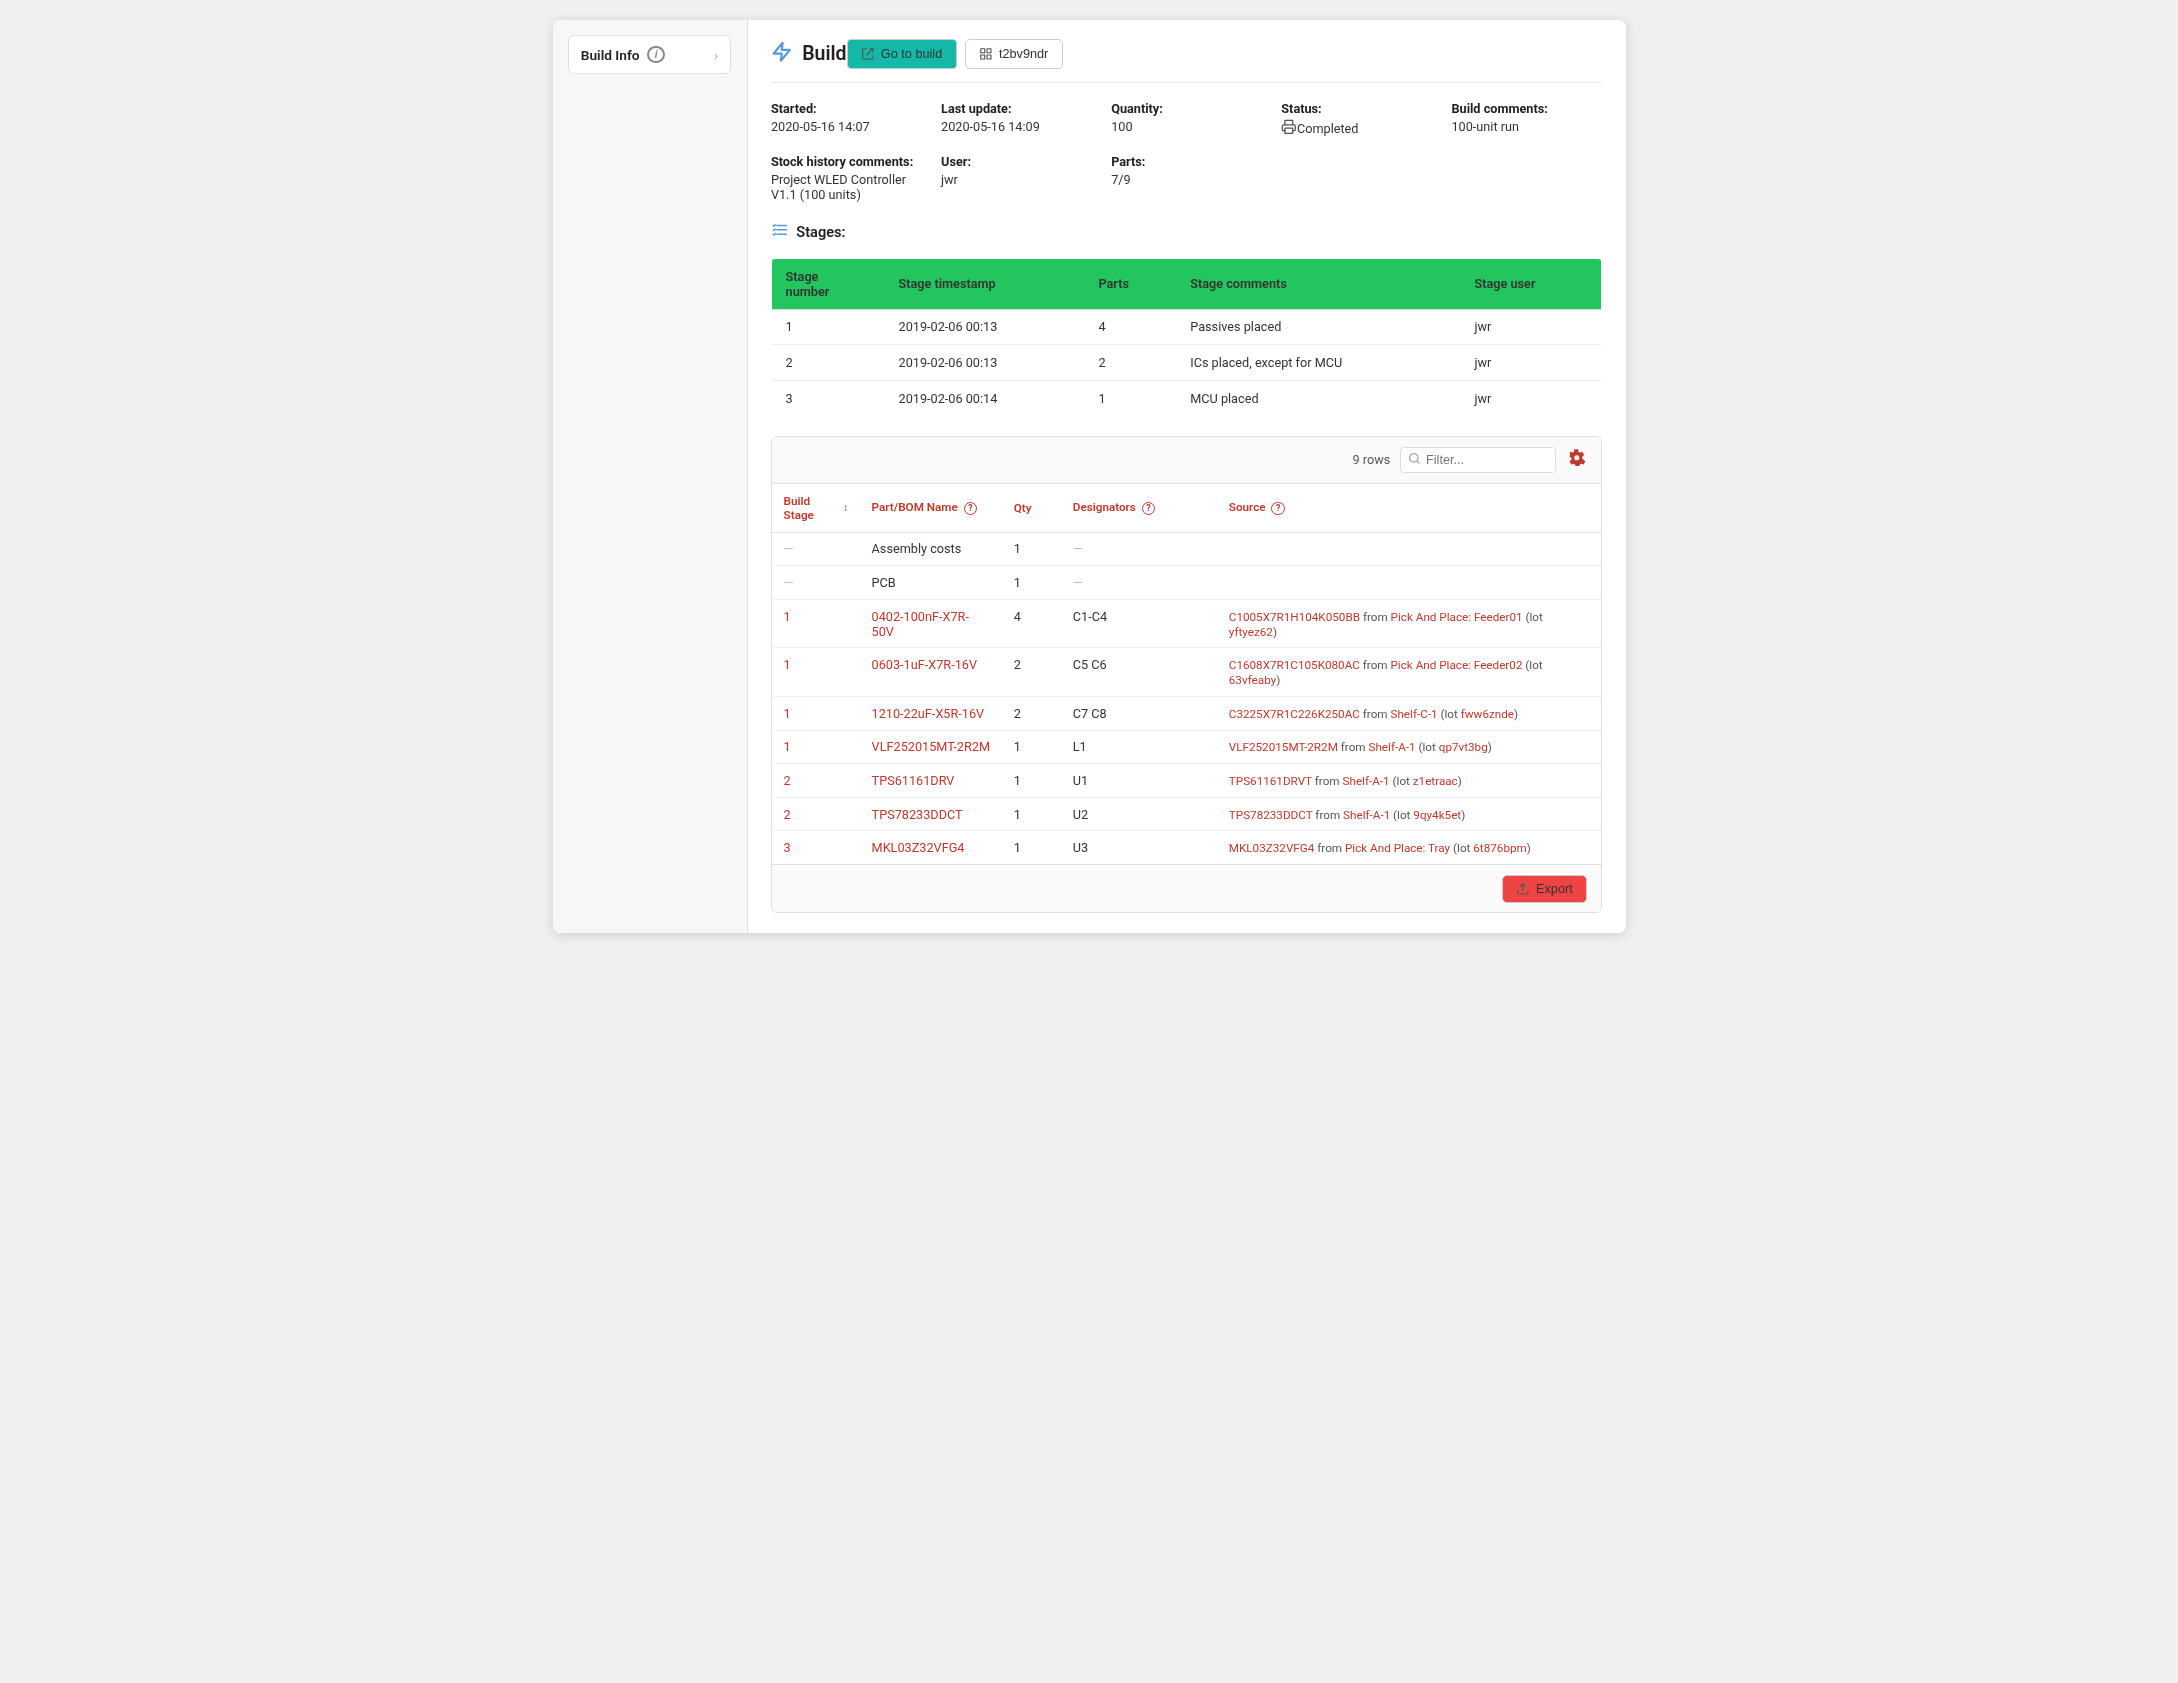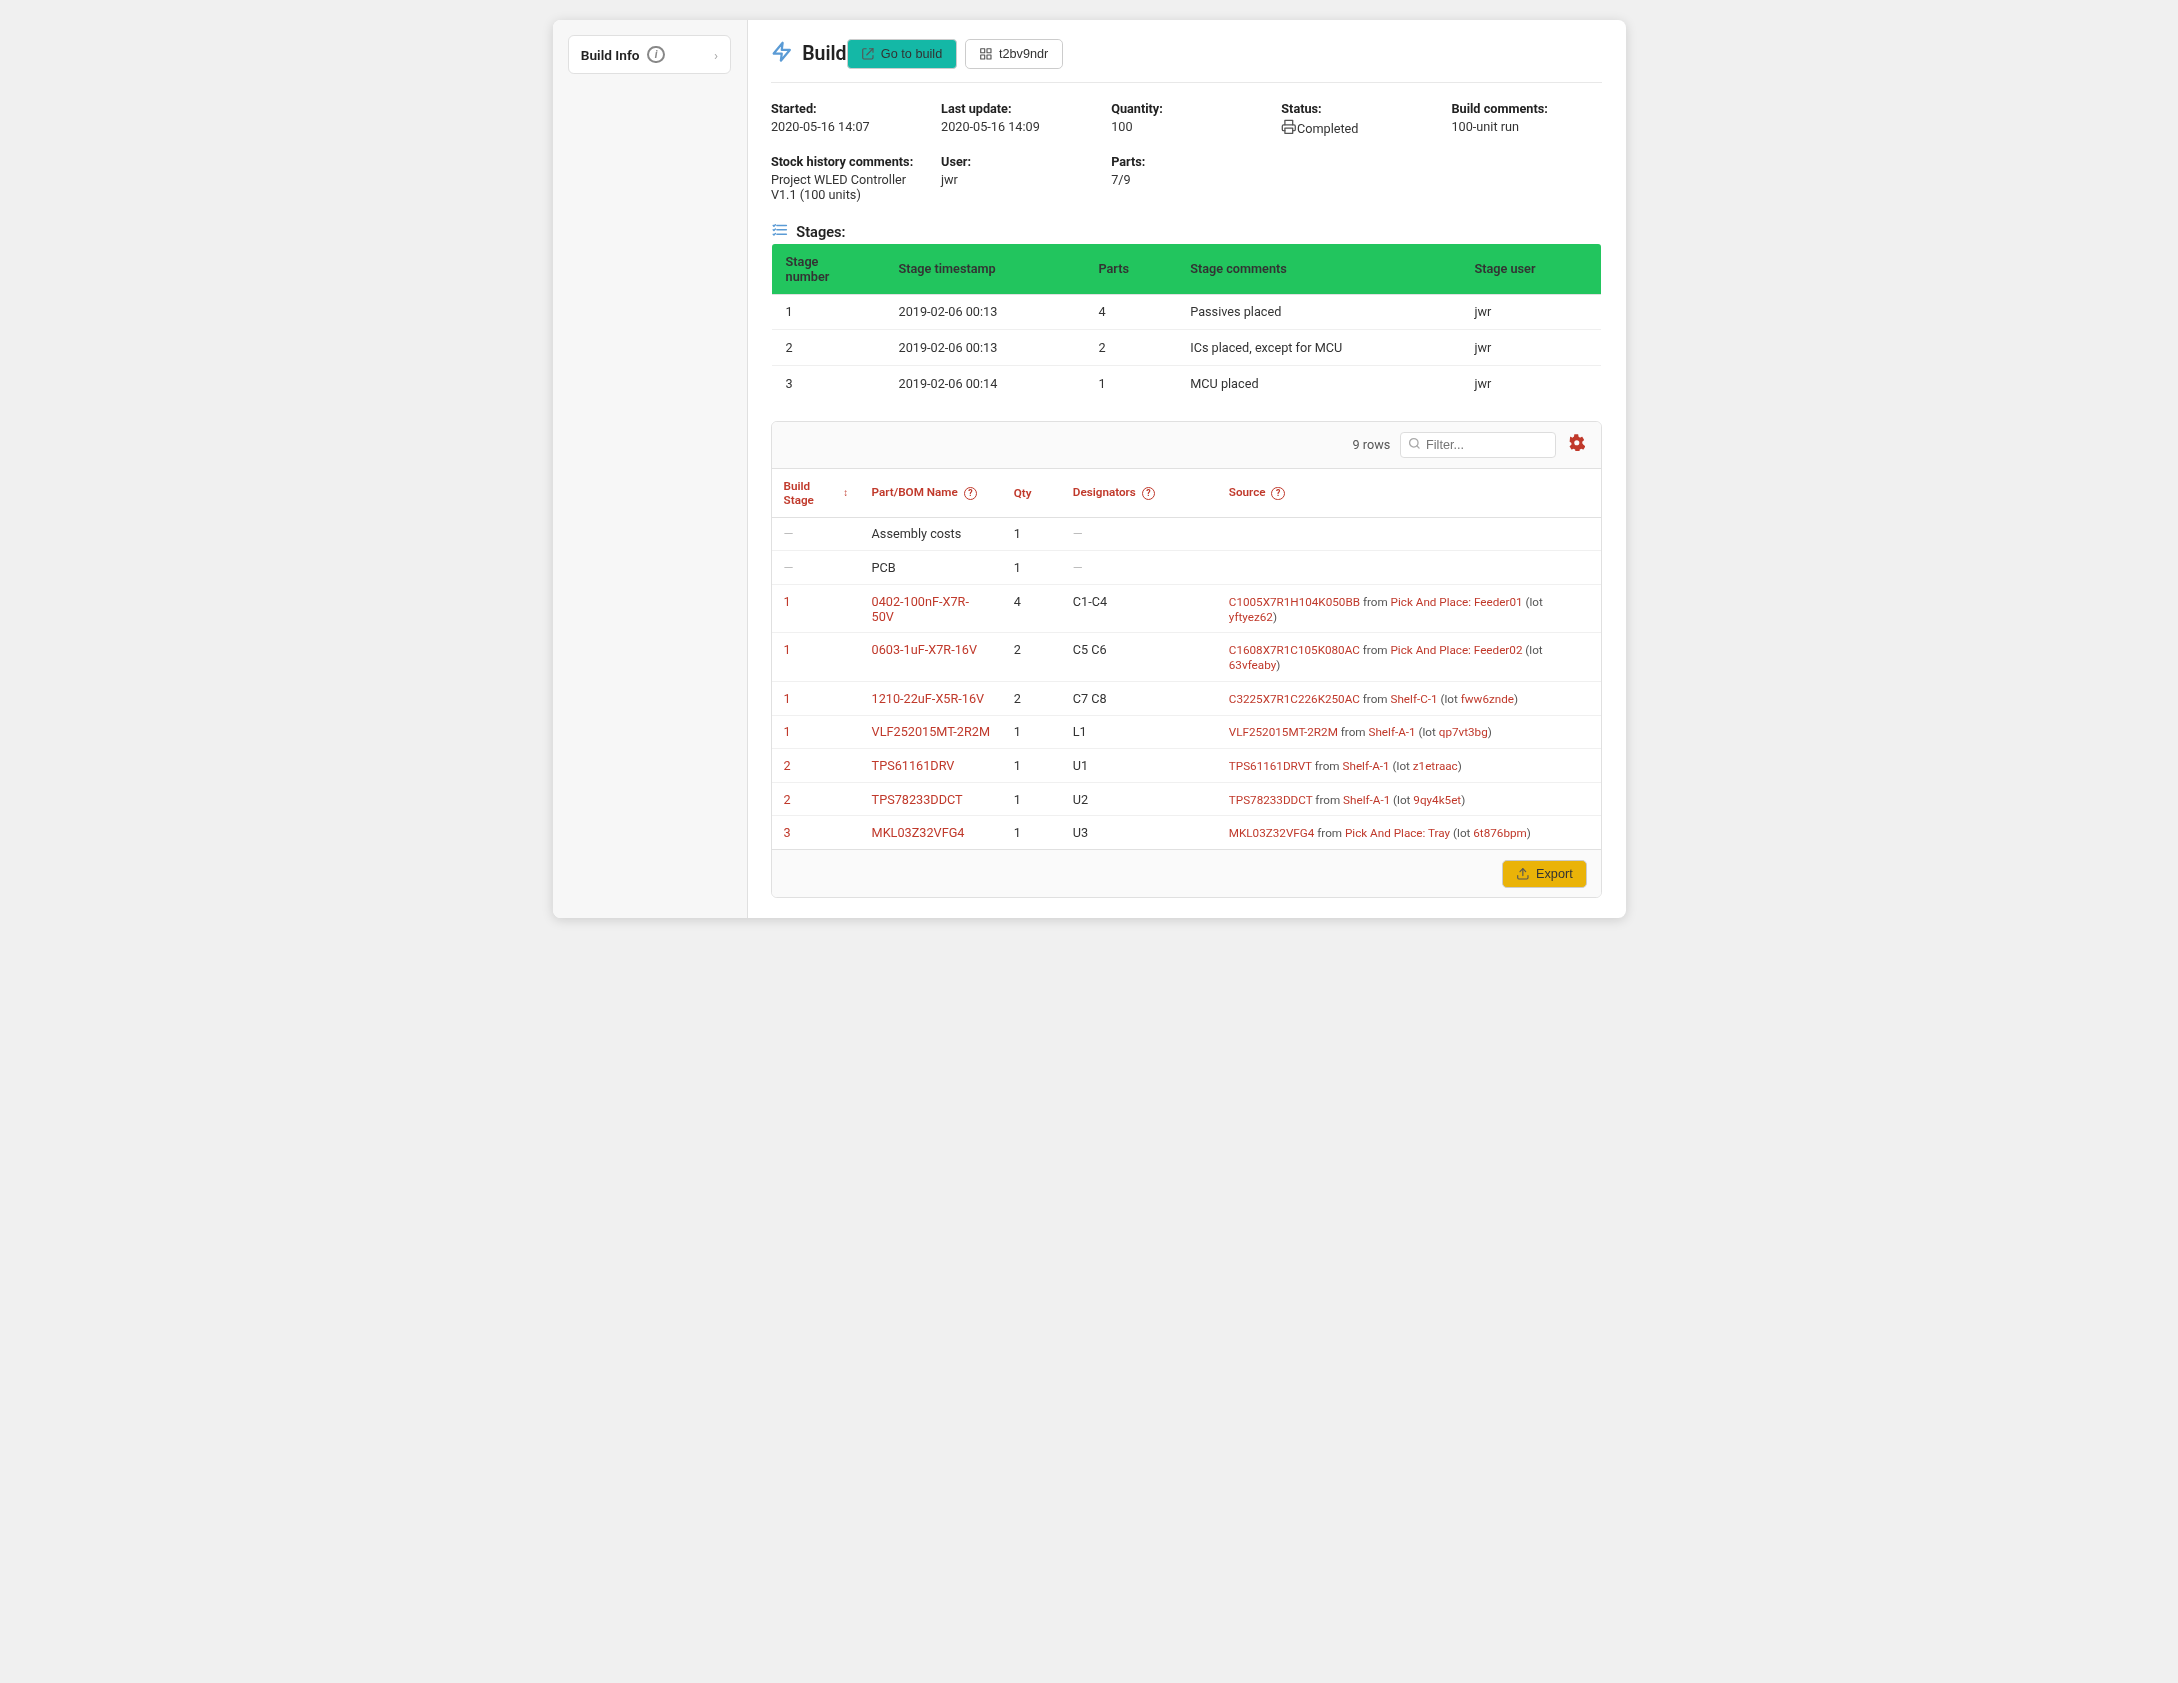--- a/index.html
+++ b/index.html
@@ -143,21 +143,21 @@
       gap: 0;
     }
     .completed-icon {
       font-size: 15.6px;
       color: #555;
     }
     .stages-header {
       display: flex;
       align-items: center;
       gap: 7.8px;
-      margin-bottom: 0;
+      margin-bottom: 15px;
       font-size: 14.6px;
       font-weight: 600;
       color: #222;
     }
     .stages-icon {
       color: #5b9bd5;
       font-size: 15.6px;
     }
     .stages-table {
       width: 100%;
@@ -287,21 +287,21 @@
       justify-content: flex-end;
       padding: 9.8px 13.7px;
       border-top: 1px solid #e0e0e0;
       background: #fafafa;
     }
     .export-btn {
       display: flex;
       align-items: flex-start;
       gap: 5.9px;
       padding: 5.9px 13.7px;
-      background: #eab308;
+      background: #ef4444;
       border: 1px solid #ccc;
       border-radius: 4.9px;
       cursor: pointer;
       font-size: 12.7px;
       color: #333;
     }
   </style>
 </head>
 <body>
 

